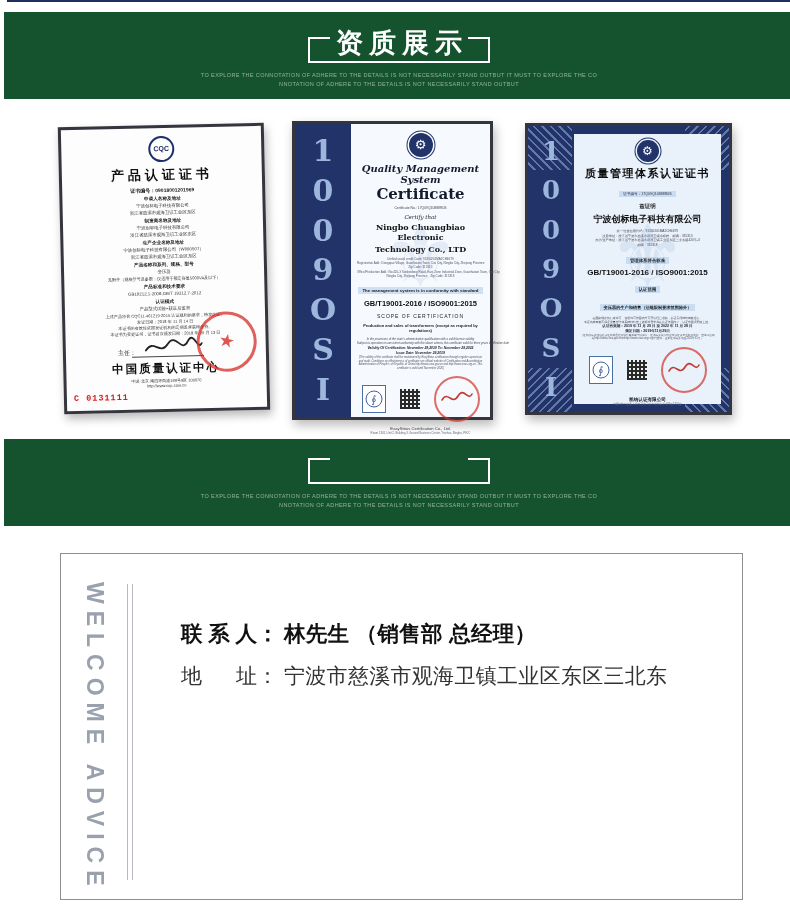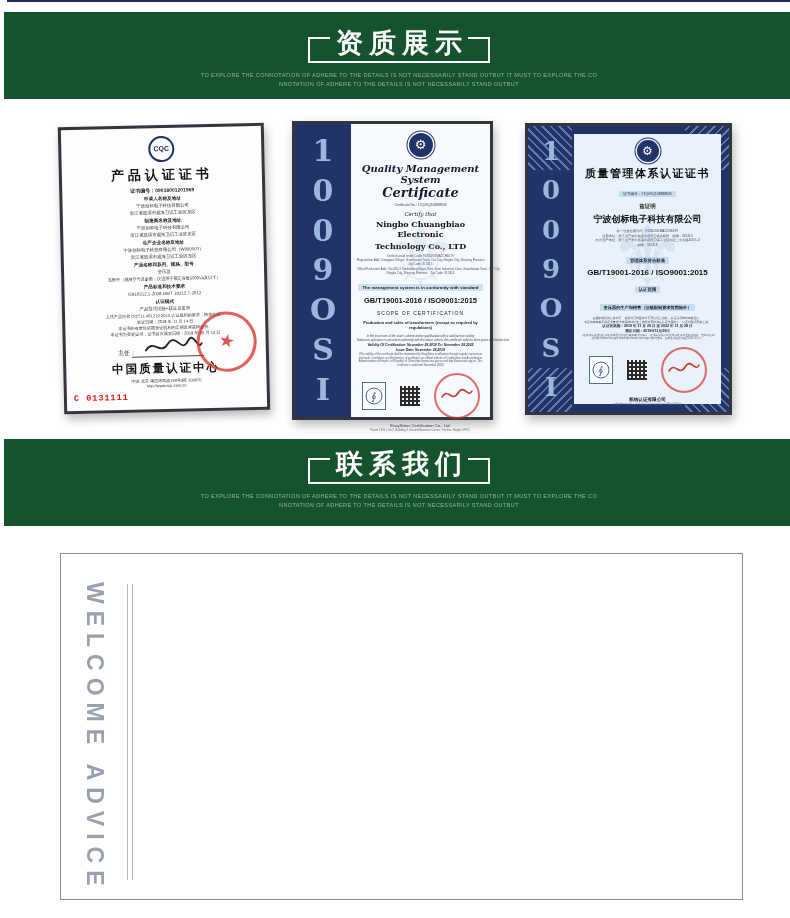--- a/index.html
+++ b/index.html
@@ -73,22 +73,22 @@
 
   
   .cert2{left:292px;top:22px;width:201px;height:299px;background:#f6f9fd;}
   .cert2 .band{width:56px;}
   .cert2 .bch{font-size:30px;}
   .c2in{position:absolute;left:56px;right:0;top:0;bottom:0;text-align:center;padding:9px 6px 0;box-sizing:border-box;color:#222;}
   .c2emblem{margin:0 auto;width:24px;height:24px;border-radius:50%;background:#22336a;color:#fff;
             font-size:13px;line-height:24px;box-shadow:0 0 0 1.5px #fff,0 0 0 2.5px #22336a;}
   .c2t1{font-family:"DejaVu Serif","Liberation Serif",serif;font-style:italic;font-weight:bold;
         font-size:10px;margin-top:6px;color:#151b2e;}
-  .c2t2{font-family:"DejaVu Serif","Liberation Serif",serif;font-style:italic;font-weight:bold;
-        font-size:13px;color:#151b2e;}
+  .c2t2{font-family:"DejaVu Serif","Liberation Serif",serif;font-weight:bold;
+        font-size:15px;color:#151b2e;}
   .c2no{font-size:3.4px;margin-top:3px;color:#445;}
   .c2certify{font-family:"DejaVu Serif",serif;font-style:italic;font-size:5.5px;margin-top:4px;}
   .c2name{font-family:"DejaVu Serif",serif;font-weight:bold;font-size:8px;margin-top:2px;color:#101010;}
   .c2info{margin-top:3px;line-height:1.4;}
   .c2info .ln{font-size:3px;color:#556;}
   .c2hl{display:inline-block;background:#cfe0f2;font-size:4.4px;font-weight:bold;padding:1px 4px;margin-top:5px;}
   .c2std{font-size:7.5px;font-weight:bold;margin-top:3px;color:#101010;}
   .c2scopeh{font-size:5px;letter-spacing:1px;margin-top:5px;}
   .c2scope{font-size:4px;font-weight:bold;margin-top:4px;}
   .c2valid{margin-top:4px;line-height:1.5;}
@@ -307,29 +307,34 @@
       </div>
       <div class="c3foot">凯纳认证有限公司</div>
       <div class="c3foot2">中国·浙江·慈溪市观海卫镇工业大道创新大厦B座1301室</div>
     </div>
   </div>
 </div>
 
 <div class="abs banner banner2">
   <div class="bwrap">
     <div class="tbox"></div>
-    <div class="btitle">联系我们</div>
     <div class="bsub">
       <div>TO EXPLORE THE CONNOTATION OF ADHERE TO THE DETAILS IS NOT NECESSARILY STAND OUTBUT IT MUST TO EXPLORE THE CO</div>
       <div>NNOTATION OF ADHERE TO THE DETAILS IS NOT NECESSARILY STAND OUTBUT</div>
     </div>
   </div>
 </div>
 
 <div class="abs card">
   <div class="wtext">WELCOME ADVICE</div>
   <div class="vline vl1"></div>
   <div class="vline vl2"></div>
   <div class="crows">
+    <div class="crow b1">
+      <span class="clabel">联系人</span><span class="ccolon">：</span><span class="cvalue">林先生 （销售部 总经理）</span>
+    </div>
     <div class="crow" style="height:auto;">
+      <div style="height:41px;line-height:41px;">
+        <span class="clabel">地址</span><span class="ccolon">：</span><span class="cvalue">宁波市慈溪市观海卫镇工业区东区三北东</span>
+      </div>
     </div>
   </div>
 </div>
 
 </body></html>

